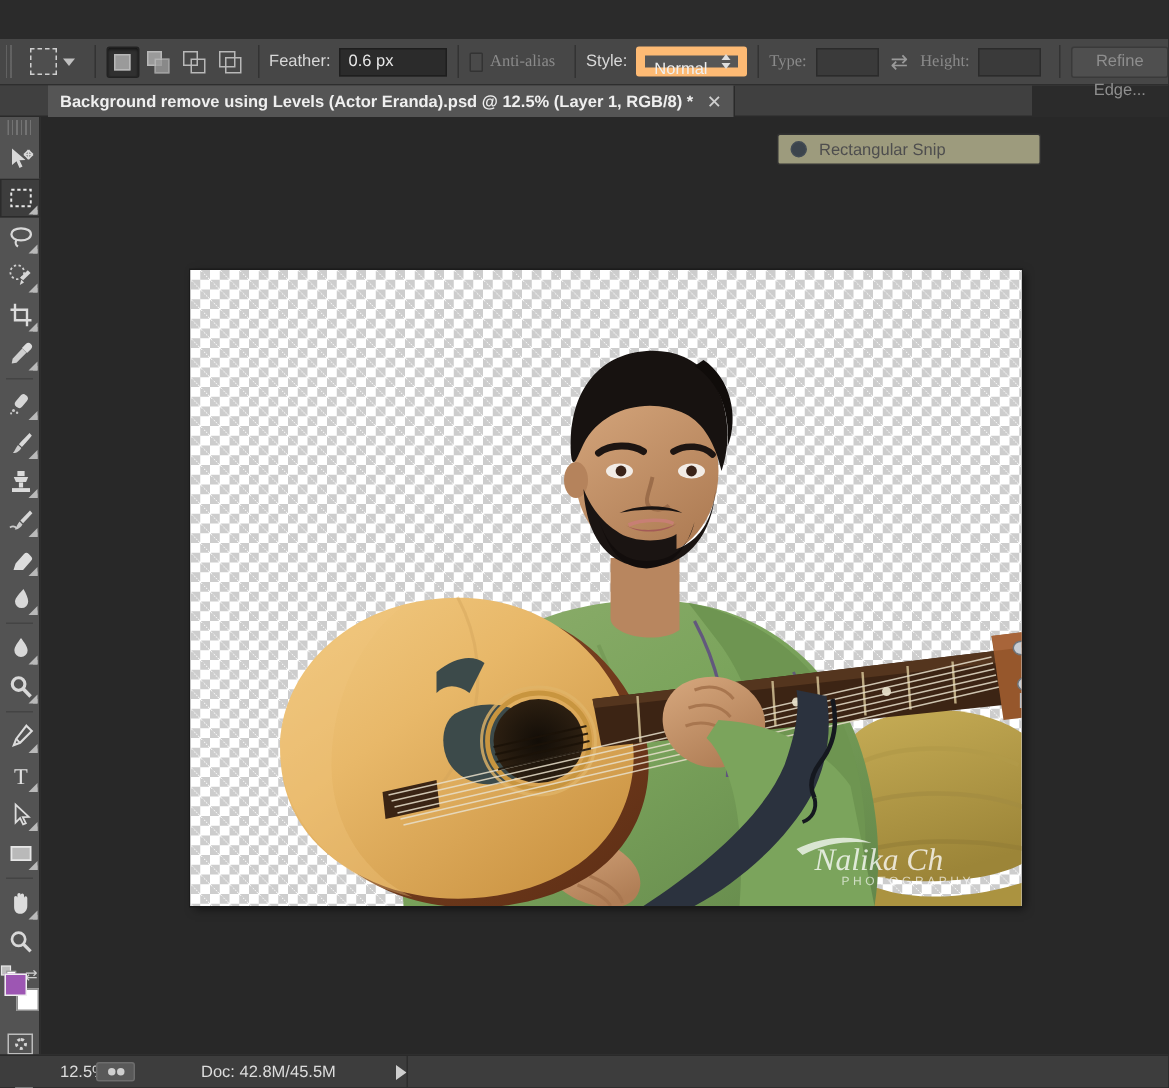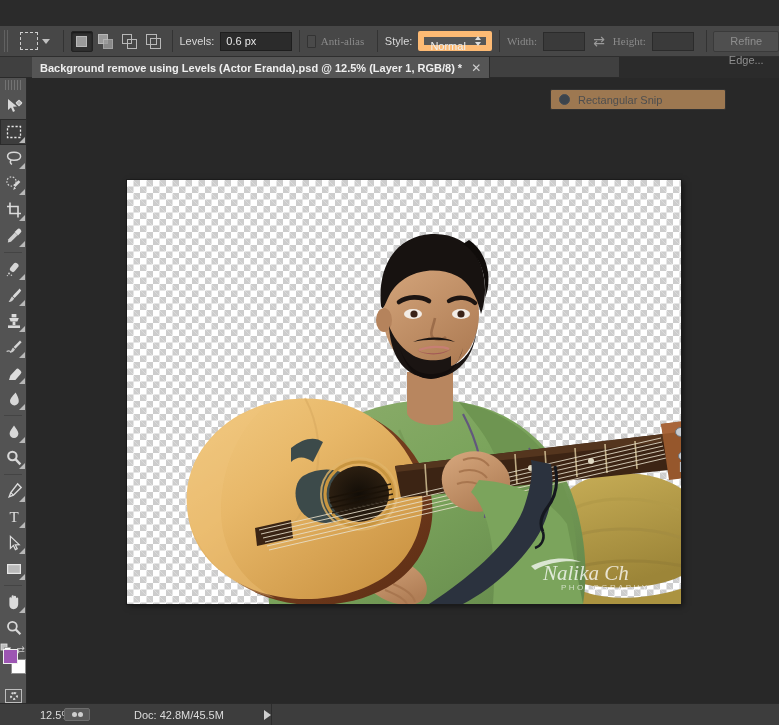--- a/index.html
+++ b/index.html
@@ -87,21 +87,21 @@
   .opt-select .arrows span.up { border-bottom:4px solid #ddd; }
   .opt-select .arrows span.dn { border-top:4px solid #ddd; }
   .swapico { color:#9a9a9a; font-size:14px; margin:0 8px; }
   .refine-btn {
     background:#4f4f4f; border:1px solid #3a3a3a; color:#8e8e8e;
     height:21px; line-height:19px; padding:0 10px; font-size:11px; border-radius:2px;
   }
 
   
   .tabstrip {
-    position:absolute; left:0; top:57px; width:619px; height:21px;
+    position:absolute; left:0; top:57px; width:688px; height:21px;
     background:#404040; border-bottom:1px solid #2a2a2a;
   }
   .doctab {
     position:absolute; left:32px; top:0; height:21px;
     background:#555; border-right:1px solid #2a2a2a;
     display:flex; align-items:center; padding:0 8px; gap:9px;
   }
   .doctab .title { color:#efefef; font-size:11px; font-weight:bold; white-space:nowrap; }
   .doctab .x { color:#cfcfcf; font-size:12px; line-height:1; }
 
@@ -137,22 +137,22 @@
   .qm-dot { width:8px;height:8px;border:2px dotted #d6d6d6; border-radius:50%; }
   .screenmode { width:27px; height:24px; display:flex;align-items:center;justify-content:center; position:relative; }
 
   
   .workspace {
     position:absolute; left:27px; top:78px; width:752px; height:625px;
     background:#282828;
     overflow:hidden;
   }
   .snip-overlay {
-    position:absolute; left:523px; top:11px; width:176px; height:21px;
-    background:#fdba74; border:1px solid #3b3b3b; border-radius:2px;
+    position:absolute; left:491px; top:11px; width:176px; height:21px;
+    background:#fef9c3; border:1px solid #3b3b3b; border-radius:2px;
     display:flex; align-items:center; gap:8px; padding:0 8px;
     opacity:.55;
   }
   .snip-overlay .dot {
     width:11px;height:11px;border-radius:50%;background:#4d5b6b;border:1px solid #5a6a7a;
   }
   .snip-overlay .lbl { color:#6e6e6e; font-size:11px; }
 
   
   .docwin {
@@ -227,42 +227,42 @@
       <div class="selmode">
         <span class="sq">
           <i style="left:0;top:0;width:11px;height:11px;"></i>
           <i style="left:4px;top:4px;width:11px;height:11px;"></i>
         </span>
       </div>
     </div>
 
     <div class="vsep"></div>
 
-    <span class="opt-label">Levels:</span>
+    <span class="opt-label">Feather:</span>
     <input class="opt-input" style="width: 72px;" value="0.6 px">
 
     <div class="vsep"></div>
 
     <span class="chk"></span>
     <span class="opt-label dim">Anti-alias</span>
 
     <div class="vsep"></div>
 
     <span class="opt-label">Style:</span>
     <div class="opt-select">
       <span>Normal</span>
       <span class="arrows">
         <span class="up"></span>
           <span class="dn"></span>
       </span>
     </div>
 
     <div class="vsep"></div>
 
-    <span class="opt-label dim">Width:</span>
+    <span class="opt-label dim">Type:</span>
     <input class="opt-input blank" style="width: 42px;" disabled="" value="">
     <span class="swapico">⇄</span>
     <span class="opt-label dim">Height:</span>
     <input class="opt-input blank" style="width: 42px;" disabled="" value="">
 
     <div class="vsep" style="margin-left:12px;"></div>
 
     <button class="refine-btn">Refine Edge...</button>
   </div>
 

